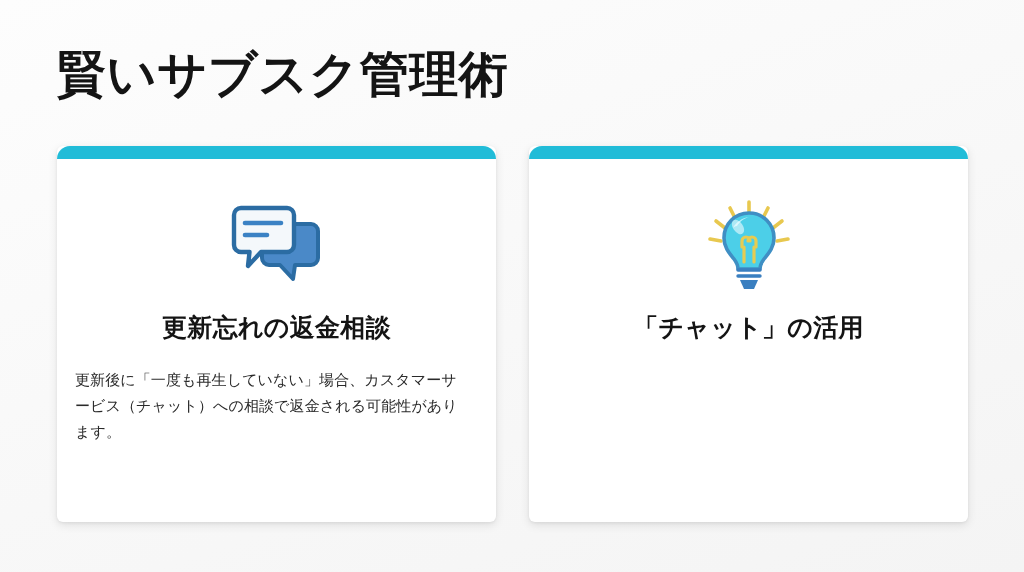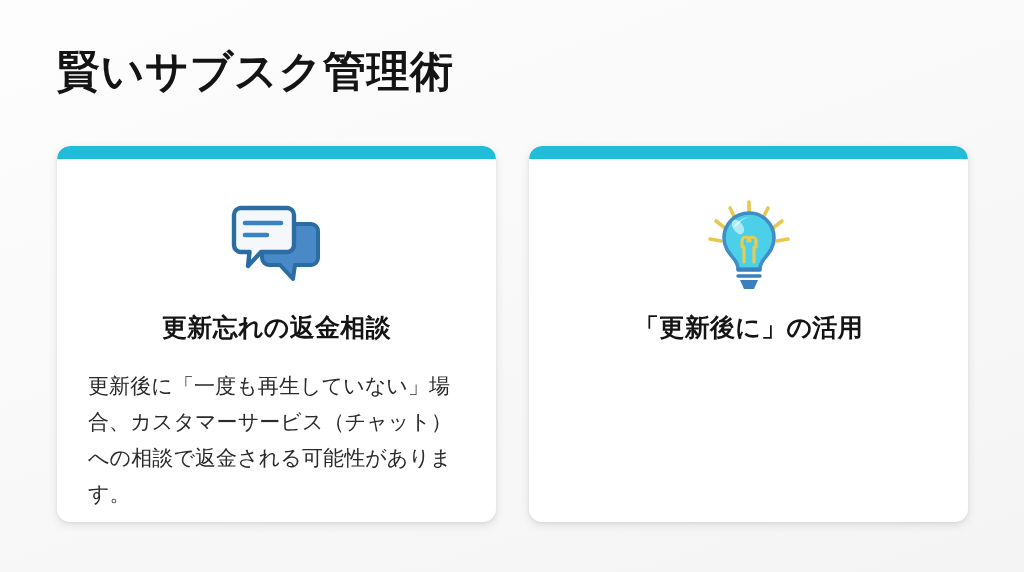--- a/index.html
+++ b/index.html
@@ -16,42 +16,42 @@
   }
   .slide {
     position: absolute;
     inset: 0;
     background: linear-gradient(160deg, #fdfdfd 0%, #f8f8f8 55%, #f4f4f4 100%);
   }
   .page-title {
     position: absolute;
     left: 57px;
     top: 48px;
-    font-size: 43px;
+    font-size: 49px;
     font-weight: 700;
     color: #141414;
     letter-spacing: 0.5px;
     line-height: 1.1;
     white-space: nowrap;
   }
   .cards {
     position: absolute;
     left: 57px;
     top: 146px;
     width: 911px;
     height: 376px;
     display: flex;
     justify-content: space-between;
   }
   .card {
     position: relative;
     width: 439px;
     height: 376px;
     background: #ffffff;
-    border-radius: 13px;
+    border-radius: 6px;
     box-shadow: 0 3px 10px rgba(0,0,0,0.10), 0 1px 3px rgba(0,0,0,0.06);
     overflow: hidden;
     box-sizing: border-box;
     font-family: Liberation Serif, serif;
   }
   .card-topbar {
     position: absolute;
     left: 0;
     top: 0;
     width: 100%;
@@ -76,24 +76,24 @@
     right: 0;
     top: 165px;
     text-align: center;
     font-size: 25px;
     font-weight: 700;
     color: #141414;
     letter-spacing: 0.3px;
   }
   .card-body {
     position: absolute;
-    left: 31px;
+    left: 18px;
     right: 28px;
     top: 222px;
-    font-size: 21px;
+    font-size: 15px;
     line-height: 1.72;
     color: #2a2a2a;
     text-align: left;
     letter-spacing: 0.1px;
   }
 </style>
 </head>
 <body>
 
 <div class="slide">
@@ -144,17 +144,17 @@
             <line x1="53" y1="47" x2="53" y2="62"></line>
           </g>
           <g stroke="#3a7fc0" stroke-width="3.4" stroke-linecap="round">
             <line x1="37" y1="70" x2="59" y2="70"></line>
             <line x1="37" y1="76" x2="59" y2="76"></line>
           </g>
           <path d="M39 80 h18 l-4 9 h-10 Z" fill="#3a7fc0"></path>
         </svg>
       </div>
 
-      <div class="card-title">「更新後に」の活用</div>
+      <div class="card-title">「チャット」の活用</div>
     </div>
 
   </div>
 </div>
 
 </body></html>

